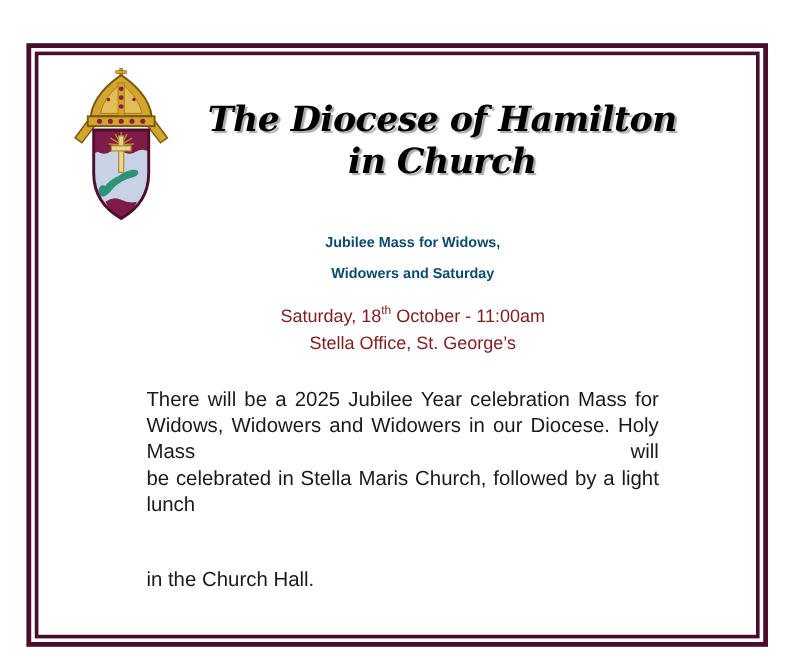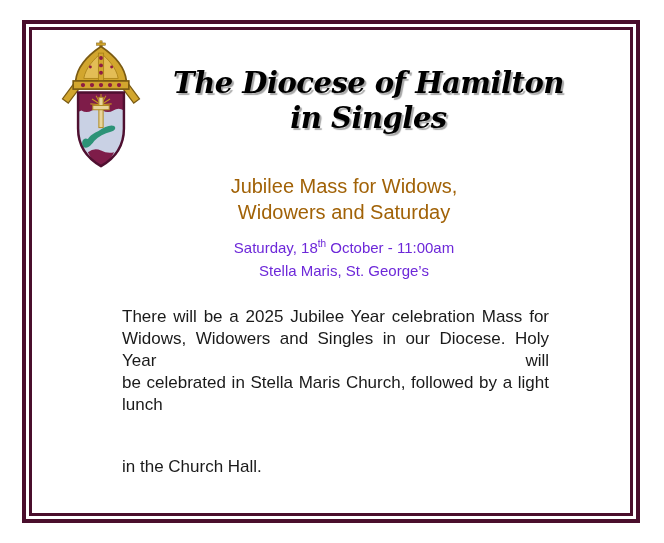--- a/index.html
+++ b/index.html
@@ -7,21 +7,21 @@
     position: relative;
     width: 664px;
     height: 543px;
     background: #ffffff;
     font-family: "Liberation Sans", sans-serif;
     color: #1a1a1a;
     overflow: hidden;
   }
   .border-outer {
     position: absolute;
-    left: 22px; top: 20px;
+    left: 22px; top: 36px;
     width: 618px; height: 503px;
     box-sizing: border-box;
     border: 4px solid #4a0e2c;
     padding: 3px;
   }
   .border-inner {
     position: relative;
     box-sizing: border-box;
     width: 100%; height: 100%;
     border: 3px solid #4a0e2c;
@@ -47,30 +47,30 @@
     letter-spacing: -0.5px;
     text-shadow: 2px 2px 1px rgba(0,0,0,0.35);
     white-space: nowrap;
   }
   .center-col {
     margin-top: 37px;
     padding-left: 26px;
     text-align: center;
   }
   .event-heading {
-    font-weight: normal;
-    font-size: 20px;
+    font-weight: bold;
+    font-size: 12px;
     line-height: 26px;
-    color: #a16207;
+    color: #0c4a6e;
   }
   .event-when {
     margin-top: 11px;
     font-size: 15px;
     line-height: 23px;
-    color: #6d28d9;
+    color: #7f1d1d;
   }
   .event-when sup { font-size: 10px; line-height: 0; }
   .body-block {
     margin-top: 24px;
     margin-left: 90px;
     width: 427px;
     font-size: 17px;
     line-height: 22px;
     color: #1a1a1a;
   }
@@ -133,37 +133,37 @@
             <rect x="40" y="80" width="20" height="5.2" fill="#e8d49a" stroke="#b08a20" stroke-width="1.2"></rect>
           </g>
           <path d="M28,130 C25,124 29,118 34,121 C36,117 42,113 47,111 C54,106 62,103 66,105 C69,107 67,111 62,112 C54,114 47,118 42,123 C39,127 33,135 28,130 Z" fill="#2d9377"></path>
           <path d="M34,137 Q42,131 50,135 Q58,139 66,137 C62,146 56,151 50,153.5 C44,151 38,146 34,137 Z" fill="#7e1c49"></path>
           <path d="M22,64 L78,64 L78,108 C78,132 64,146 50,154 C36,146 22,132 22,108 Z" fill="none" stroke="#4f1030" stroke-width="3"></path>
         </g>
       </svg>
 
       <div class="title-block">
         <div class="title-line">The Diocese of Hamilton</div>
-        <div class="title-line">in Singles</div>
+        <div class="title-line">in Church</div>
       </div>
 
       <div class="center-col">
         <div class="event-heading">
           <div>Jubilee Mass for Widows,</div>
           <div>Widowers and Saturday</div>
         </div>
         <div class="event-when">
           <div><span>Saturday, 18</span><sup>th</sup><span> October - 11:00am</span></div>
-          <div>Stella Maris, St. George’s</div>
+          <div>Stella Office, St. George’s</div>
         </div>
       </div>
 
       <div class="body-block">
         <div class="jline">There will be a 2025 Jubilee Year celebration Mass for</div>
-        <div class="jline">Widows, Widowers and Singles in our Diocese. Holy Year will</div>
+        <div class="jline">Widows, Widowers and Widowers in our Diocese. Holy Mass will</div>
         <div class="jline">be celebrated in Stella Maris Church, followed by a light lunch</div>
         <div class="lline">in the Church Hall.</div>
       </div>
 
 
     </div>
   </div>
 </div>
 
 </body></html>

